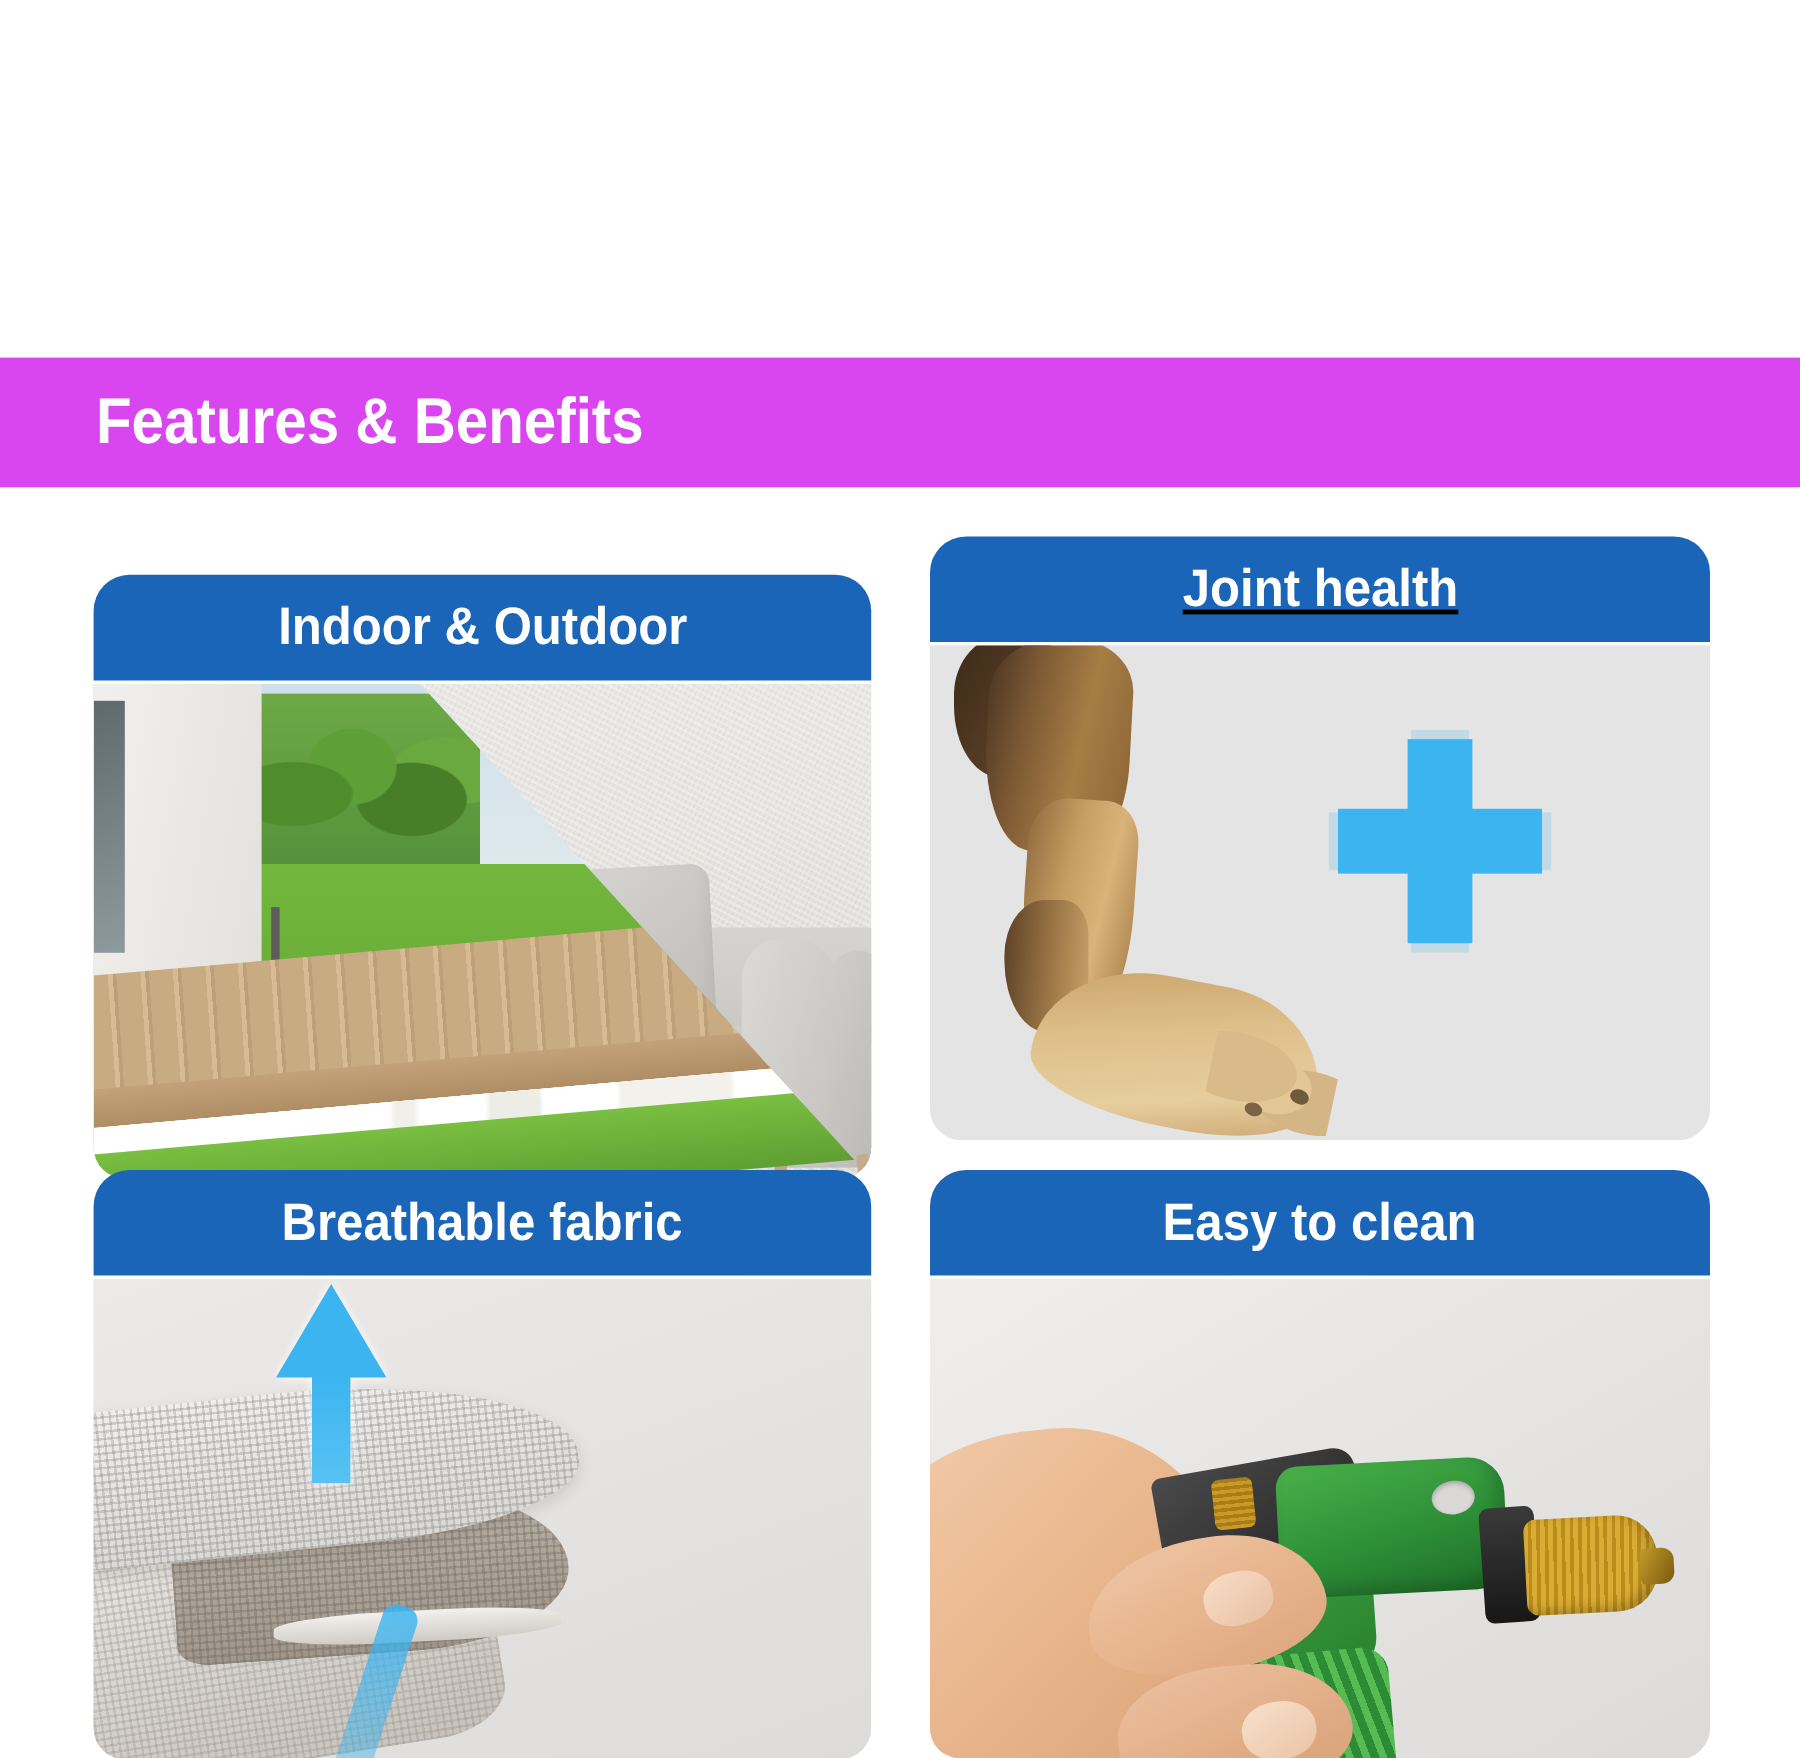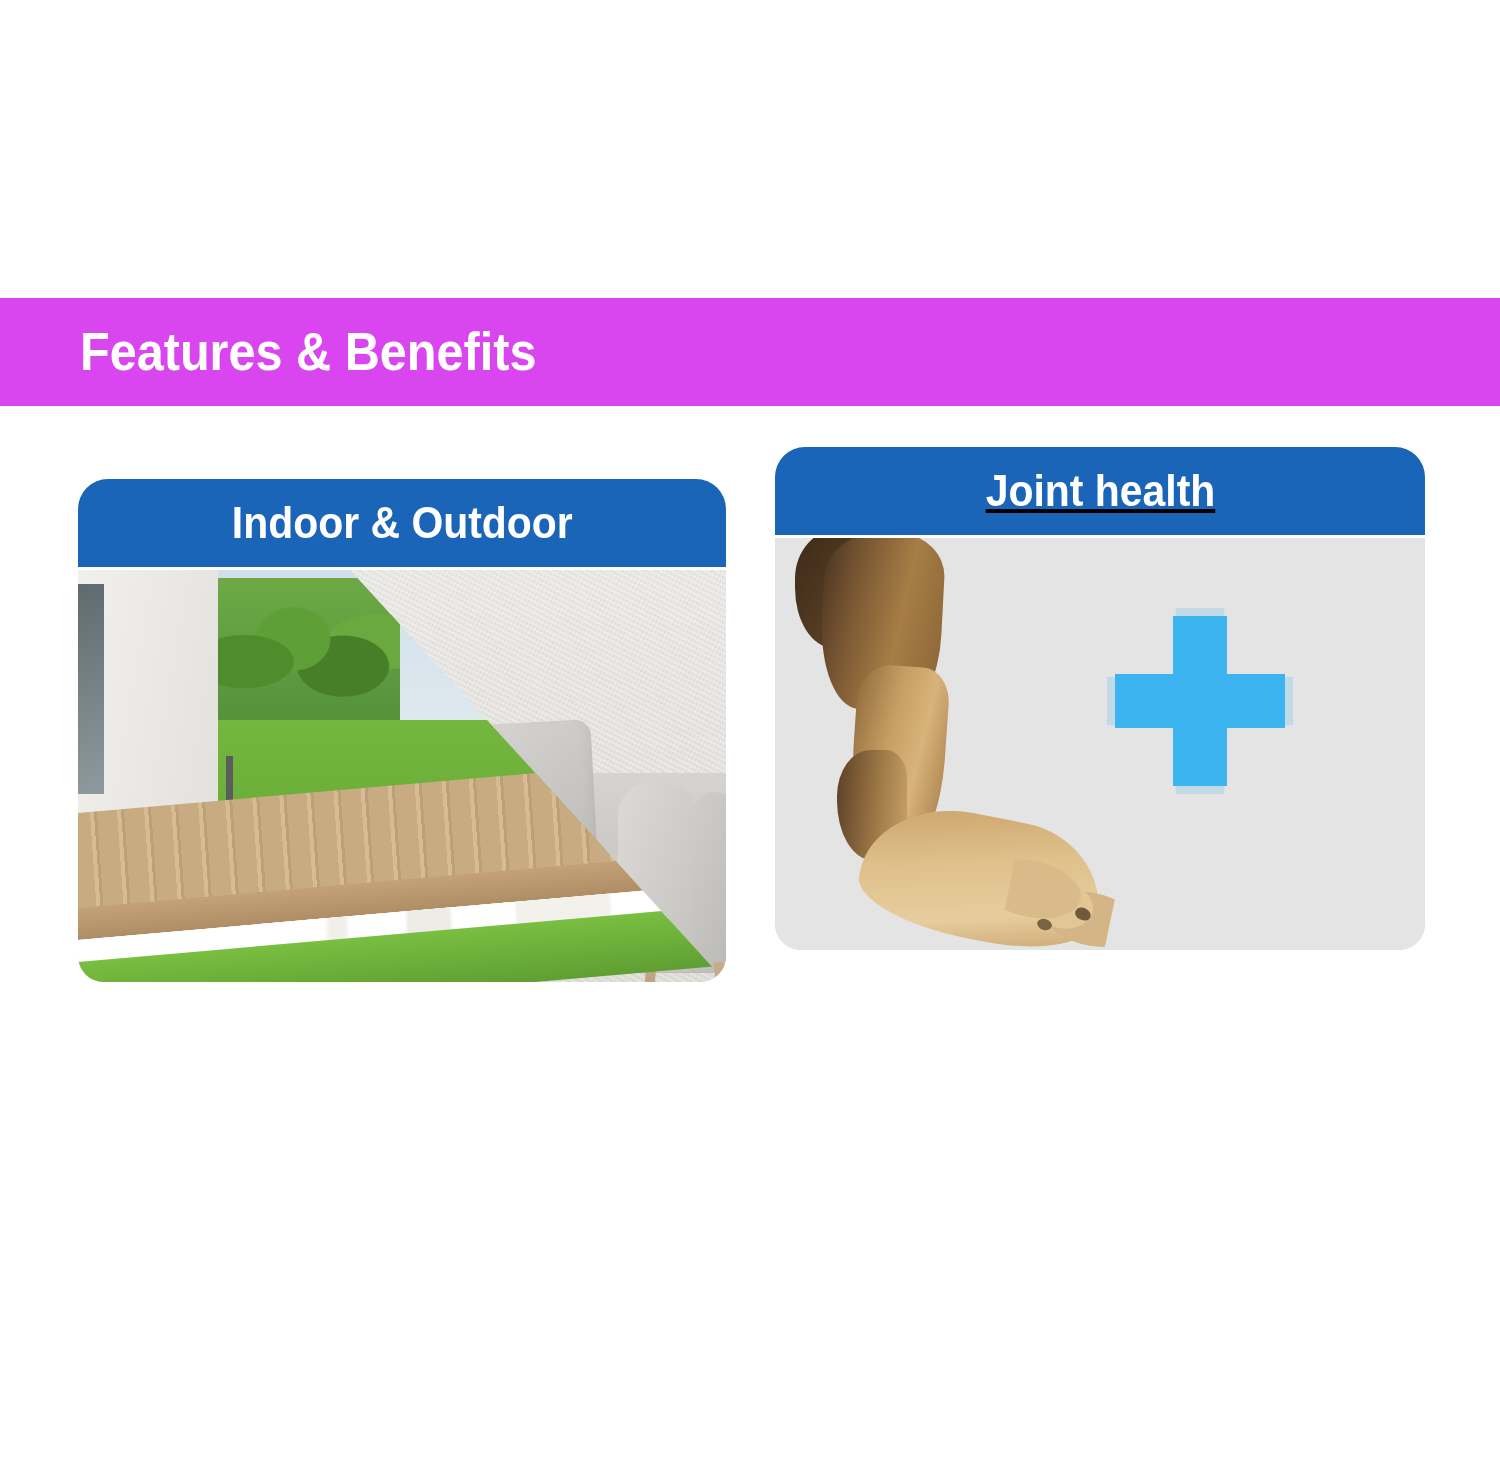--- a/index.html
+++ b/index.html
@@ -303,15 +303,57 @@
         <div class="paw-nail2"></div>
         <div class="cross">
           <div class="cross-glow"></div>
           <div class="cross-v"></div>
           <div class="cross-h"></div>
         </div>
       </div>
     </div>
   </div>
 
-
+  <div class="card" id="card-fabric">
+    <div class="card-head">
+      <span class="card-head-text">Breathable fabric</span>
+    </div>
+    <div class="card-body">
+      <div class="bf">
+        <div class="mesh-under"></div>
+        <div class="mesh-fold"></div>
+        <div class="mesh-top"></div>
+        <div class="mesh-edge"></div>
+        <div class="flow-line"></div>
+        <div class="arrow">
+          <div class="arrow-head"></div>
+          <div class="arrow-stem"></div>
+        </div>
+      </div>
+    </div>
+  </div>
+
+  <div class="card" id="card-clean">
+    <div class="card-head">
+      <span class="card-head-text">Easy to clean</span>
+    </div>
+    <div class="card-body">
+      <div class="ec">
+        <div class="hose"></div>
+        <div class="hand-palm"></div>
+        <div class="noz-neck"></div>
+        <div class="trigger"></div>
+        <div class="trig-screw"></div>
+        <div class="noz-body"></div>
+        <div class="noz-hole"></div>
+        <div class="noz-collar"></div>
+        <div class="noz-brass"></div>
+        <div class="noz-tip"></div>
+        <div class="noz-grip"></div>
+        <div class="thumb"></div>
+        <div class="thumbnail"></div>
+        <div class="finger2"></div>
+        <div class="finger2nail"></div>
+      </div>
+    </div>
+  </div>
 
 </div>
 
 </body></html>

